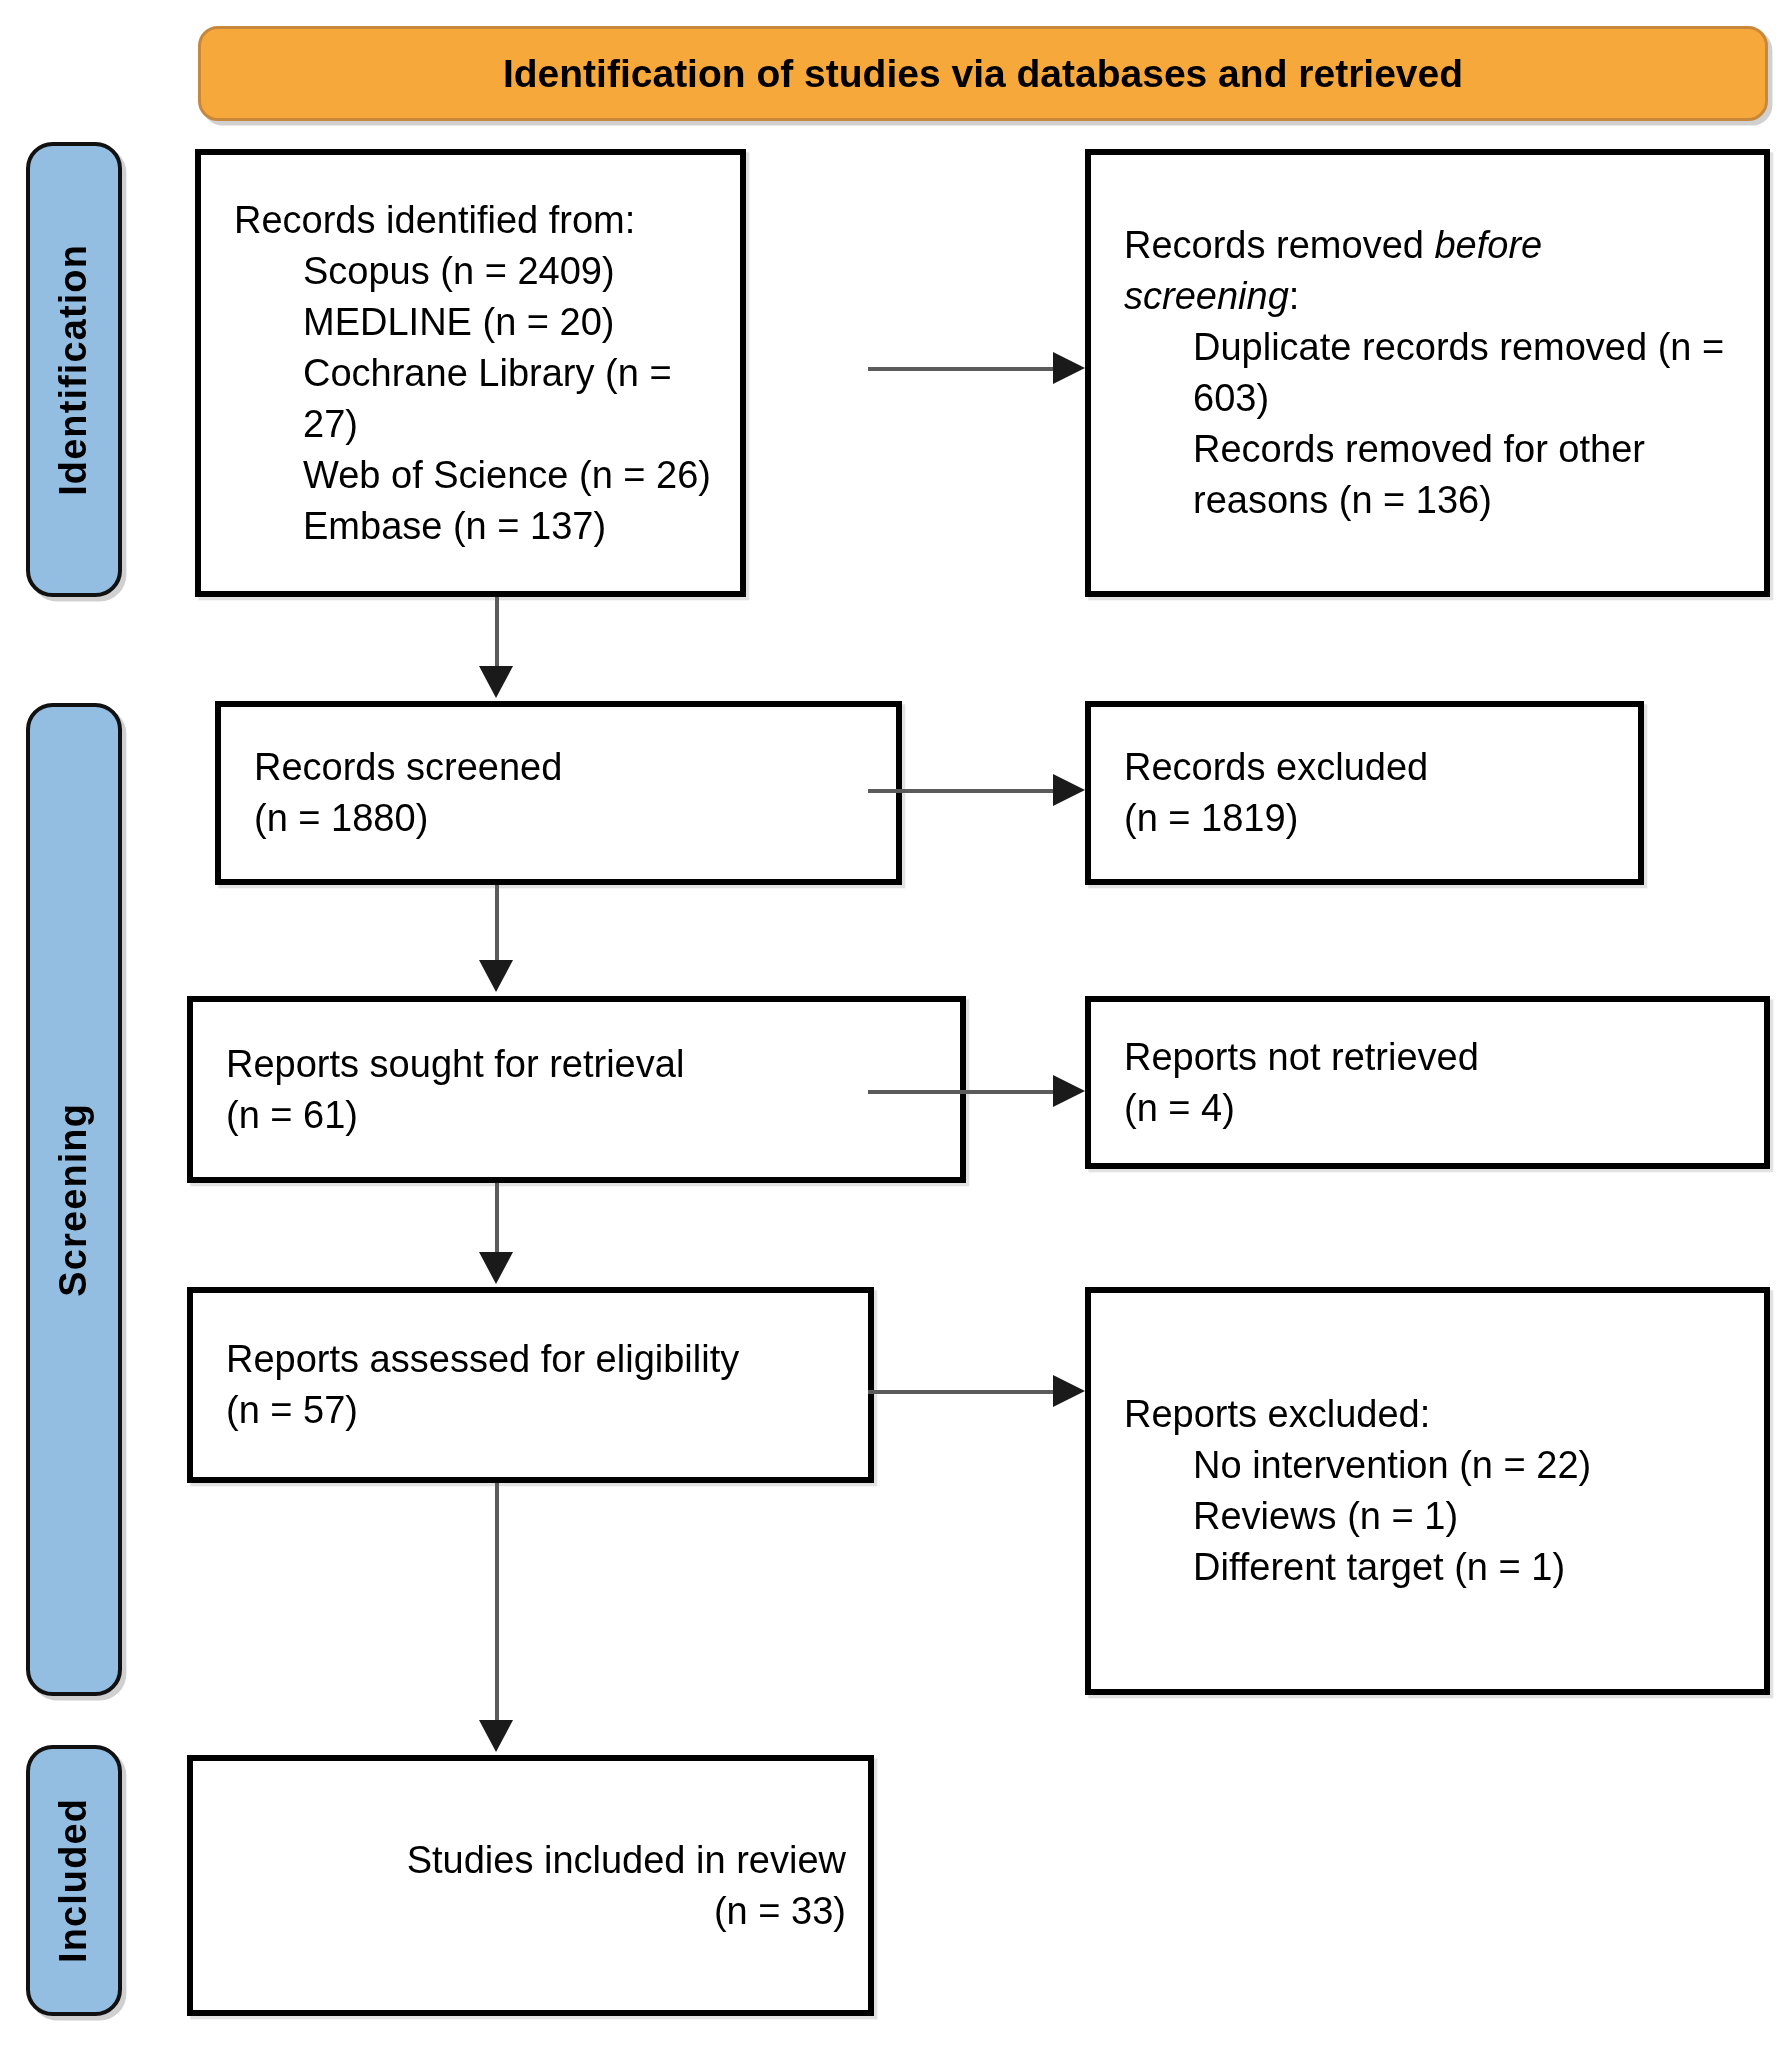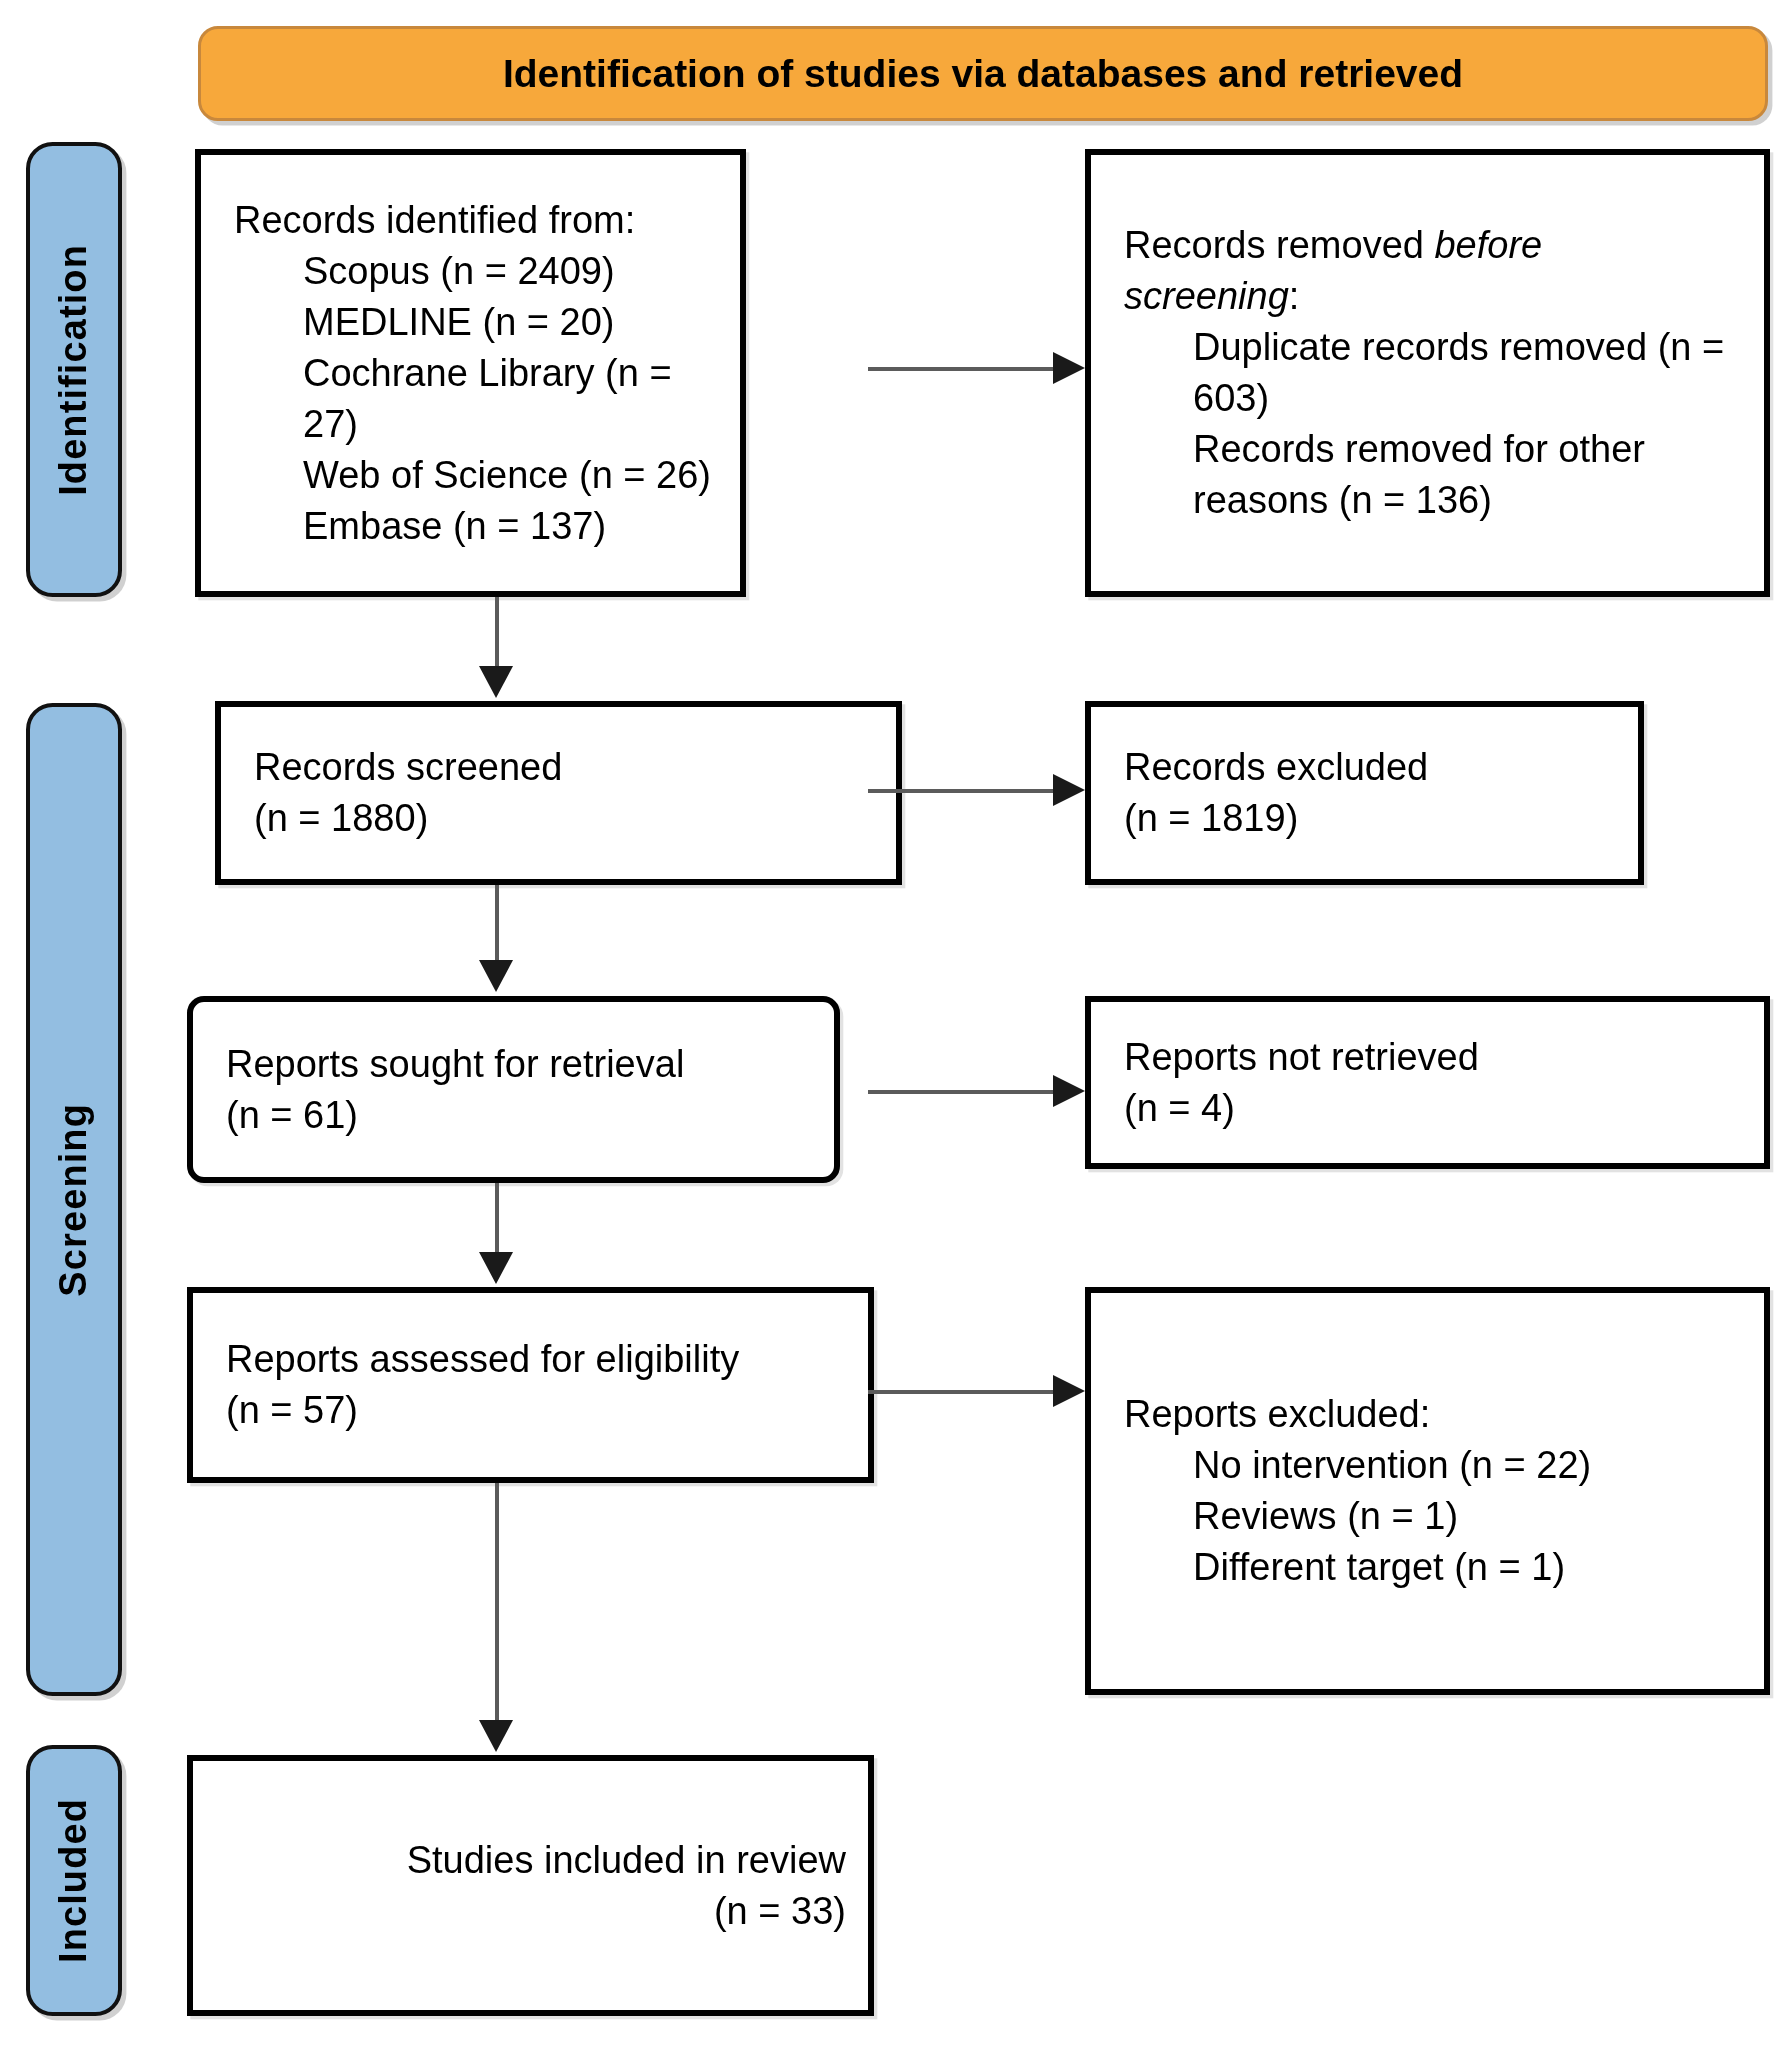--- a/index.html
+++ b/index.html
@@ -58,21 +58,21 @@
     display: flex; flex-direction: column; justify-content: center;
     padding: 11px 22px 11px 33px;
     box-shadow: 3.3px 3.3px 0 rgba(150,150,150,0.28);
   }
   .line { font-size: 38px; line-height: 51px; }
   .indent { margin-left: 69px; }
   .wrap-narrow { max-width: 510px; }
 
   #box-records-identified { left: 187px; top: 149px;  width: 551px; height: 448px; margin-left: 8px; }
   #box-records-screened   { left: 187px; top: 701px; width: 687px; height: 184px; margin-left: 28px; }
-  #box-reports-sought     { left: 187px; top: 996px; width: 653px; height: 187px; border-radius: 17px; }
+  #box-reports-sought     { left: 187px; top: 996px; width: 779px; height: 187px; }
   #box-reports-assessed   { left: 187px; top: 1287px; width: 687px; height: 196px; }
   #box-studies-included   { left: 187px; top: 1755px; width: 687px; height: 261px; align-items: flex-end; }
 
   #box-records-removed       { left: 1085px; top: 149px;  width: 685px; height: 448px; }
   #box-records-excluded      { left: 1085px; top: 701px; width: 559px; height: 184px; }
   #box-reports-not-retrieved { left: 1085px; top: 996px; width: 685px; height: 173px; }
   #box-reports-excluded      { left: 1085px; top: 1287px; width: 685px; height: 408px; }
 
   
   .harrow { position: absolute; left: 868px; width: 217px; height: 35px; }

